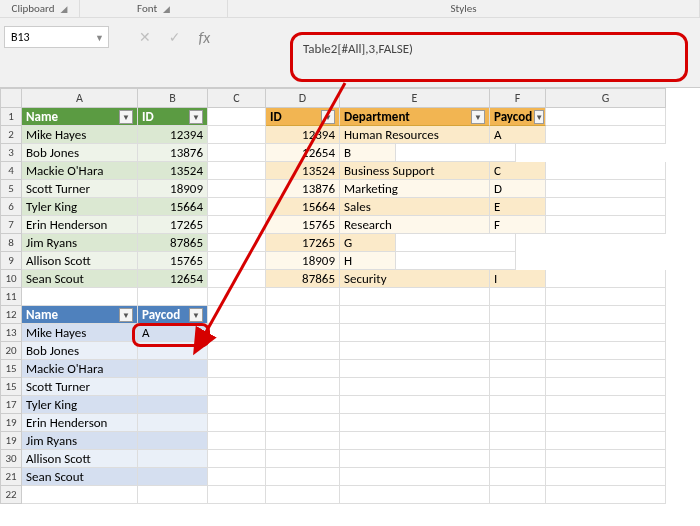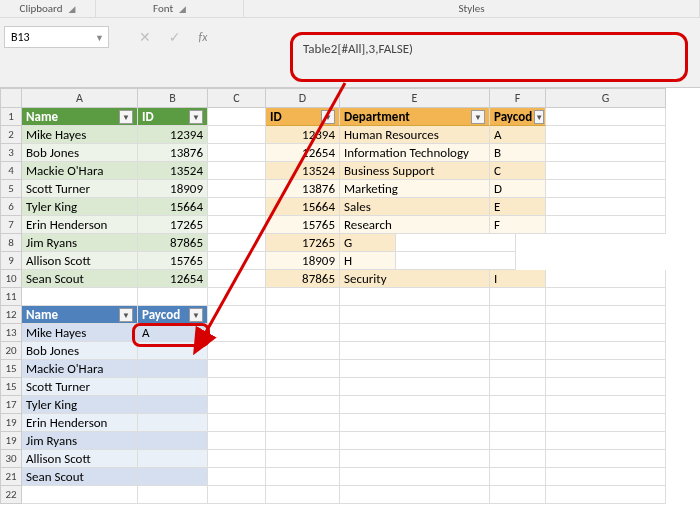--- a/index.html
+++ b/index.html
@@ -46,21 +46,21 @@
   .nbdrop { color: #888; font-size: 9px; }
   .fx-icons {
     margin: 8px 0 0 30px;
     display: flex;
     align-items: center;
     gap: 18px;
     color: #bfbfbf;
     font-size: 14px;
     height: 22px;
   }
-  .fx-label { font-style: italic; color: #888; font-size: 12px; }
+  .fx-label { font-style: italic; color: #888; font-size: 16px; }
   .formula-callout {
     position: absolute;
     left: 290px;
     top: 32px;
     width: 398px;
     height: 50px;
     border: 3px solid #d60000;
     border-radius: 12px;
     background: #f1f1f1;
     padding: 4px 10px;
@@ -130,21 +130,21 @@
     border: 3px solid #d60000;
     border-radius: 8px;
     pointer-events: none;
   }
   svg.arrow { position: absolute; pointer-events: none; }
 </style>
 </head>
 <body>
 
 <div class="ribbon">
-  <div class="ribbon-group" style="width:96px">
+  <div class="ribbon-group" style="width:80px">
     <span>Clipboard</span>
     <span class="launcher">◢</span>
   </div>
   <div class="ribbon-group" style="width:148px">
     <span>Font</span>
     <span class="launcher">◢</span>
   </div>
   <div class="ribbon-group" style="flex:1">
     <span>Styles</span>
   </div>
@@ -212,21 +212,20 @@
         <div class="cell band-o1" style="width: 150px;">Human Resources</div>
         <div class="cell band-o1" style="width: 56px;">A</div>
         <div class="cell " style="width: 120px;"></div>
       </div>
       <div class="row">
         <div class="rowhead">3</div>
         <div class="cell band-g2" style="width: 116px;">Bob Jones</div>
         <div class="cell band-g2 num" style="width: 70px;">13876</div>
         <div class="cell " style="width: 58px;"></div>
         <div class="cell band-o2 num" style="width: 74px;">12654</div>
-        <div class="cell band-o2" style="width: 150px;">Information Technology</div>
         <div class="cell band-o2" style="width: 56px;">B</div>
         <div class="cell " style="width: 120px;"></div>
       </div>
       <div class="row">
         <div class="rowhead">4</div>
         <div class="cell band-g1" style="width: 116px;">Mackie O'Hara</div>
         <div class="cell band-g1 num" style="width: 70px;">13524</div>
         <div class="cell " style="width: 58px;"></div>
         <div class="cell band-o1 num" style="width: 74px;">13524</div>
         <div class="cell band-o1" style="width: 150px;">Business Support</div>

